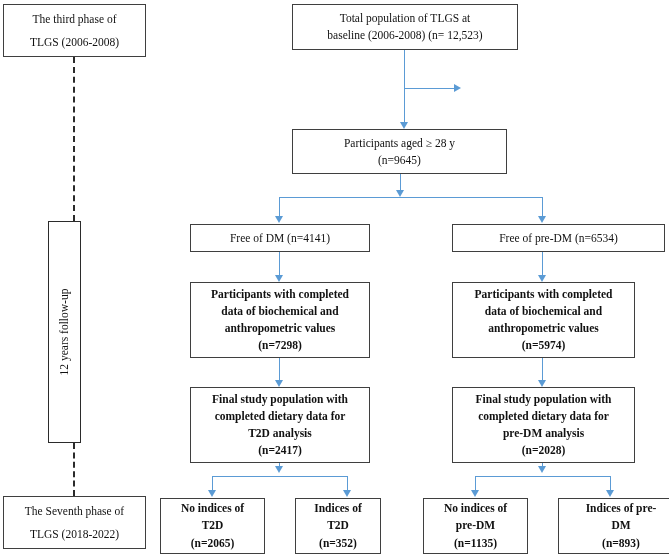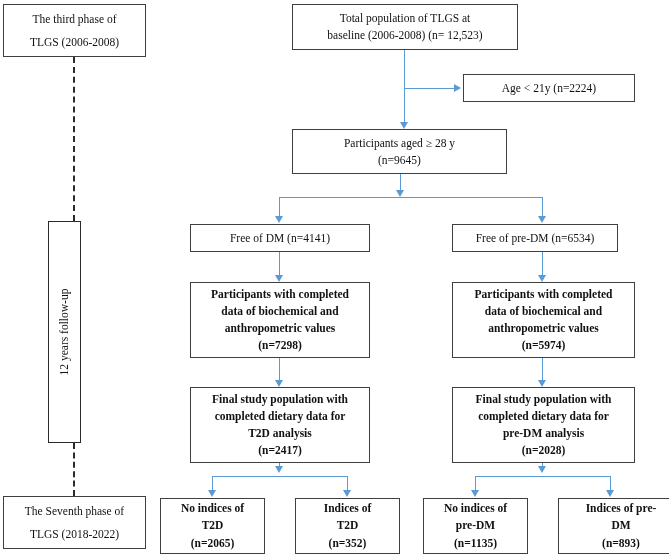--- a/index.html
+++ b/index.html
@@ -100,35 +100,34 @@
 
   <div class="box" style="left:292px; top:4px; width:226px; height:46px;">Total population of TLGS at
 baseline (2006-2008) (n= 12,523)</div>
 
   <div class="vline" style="left:404px; top:50px; height:38px;"></div>
   <div class="hline" style="left:404px; top:88px; width:50px;"></div>
   <div class="arrow-right" style="left:454px; top:84px;"></div>
   <div class="vline" style="left:404px; top:88px; height:36px;"></div>
   <div class="arrow-down" style="left:400px; top:122px;"></div>
 
-  <div class="box" style="left:463px; top:74px; width:172px; height:28px;">Age &lt; 21y (n=2224)</div>
 
   <div class="box" style="left:292px; top:129px; width:215px; height:45px;">Participants aged ≥ 28 y
 (n=9645)</div>
 
   <div class="vline" style="left:400px; top:174px; height:21px;"></div>
   <div class="arrow-down" style="left:396px; top:190px;"></div>
   <div class="hline" style="left:279px; top:197px; width:264px;"></div>
   <div class="vline" style="left:279px; top:197px; height:22px;"></div>
   <div class="arrow-down" style="left:275px; top:216px;"></div>
   <div class="vline" style="left:542px; top:197px; height:22px;"></div>
   <div class="arrow-down" style="left:538px; top:216px;"></div>
 
   <div class="box" style="left:190px; top:224px; width:180px; height:28px;">Free of DM (n=4141)</div>
-  <div class="box" style="left:452px; top:224px; width:166px; height:28px;">Free of pre-DM (n=6534)</div>
+  <div class="box" style="left:452px; top:224px; width:213px; height:28px;">Free of pre-DM (n=6534)</div>
 
   <div class="vline" style="left:279px; top:252px; height:25px;"></div>
   <div class="arrow-down" style="left:275px; top:275px;"></div>
   <div class="vline" style="left:542px; top:252px; height:25px;"></div>
   <div class="arrow-down" style="left:538px; top:275px;"></div>
 
   <div class="box tall-lines" style="left:190px; top:282px; width:180px; height:76px;">Participants with completed
 data of biochemical and
 anthropometric values
 (n=7298)</div>
@@ -163,21 +162,21 @@
   <div class="arrow-down" style="left:538px; top:466px;"></div>
   <div class="hline" style="left:475px; top:476px; width:136px;"></div>
   <div class="vline" style="left:475px; top:476px; height:17px;"></div>
   <div class="arrow-down" style="left:471px; top:490px;"></div>
   <div class="vline" style="left:610px; top:476px; height:17px;"></div>
   <div class="arrow-down" style="left:606px; top:490px;"></div>
 
   <div class="box tall-lines" style="left:160px; top:498px; width:105px; height:56px;">No indices of
 T2D
 (n=2065)</div>
-  <div class="box tall-lines" style="left:295px; top:498px; width:105px; height:56px;">Indices of
+  <div class="box tall-lines" style="left:295px; top:498px; width:86px; height:56px;">Indices of
 T2D
 (n=352)</div>
   <div class="box tall-lines" style="left:423px; top:498px; width:105px; height:56px;">No indices of
 pre-DM
 (n=1135)</div>
   <div class="box tall-lines" style="left:558px; top:498px; width:126px; height:56px;">Indices of pre-
 DM
 (n=893)</div>
 
 </div>

